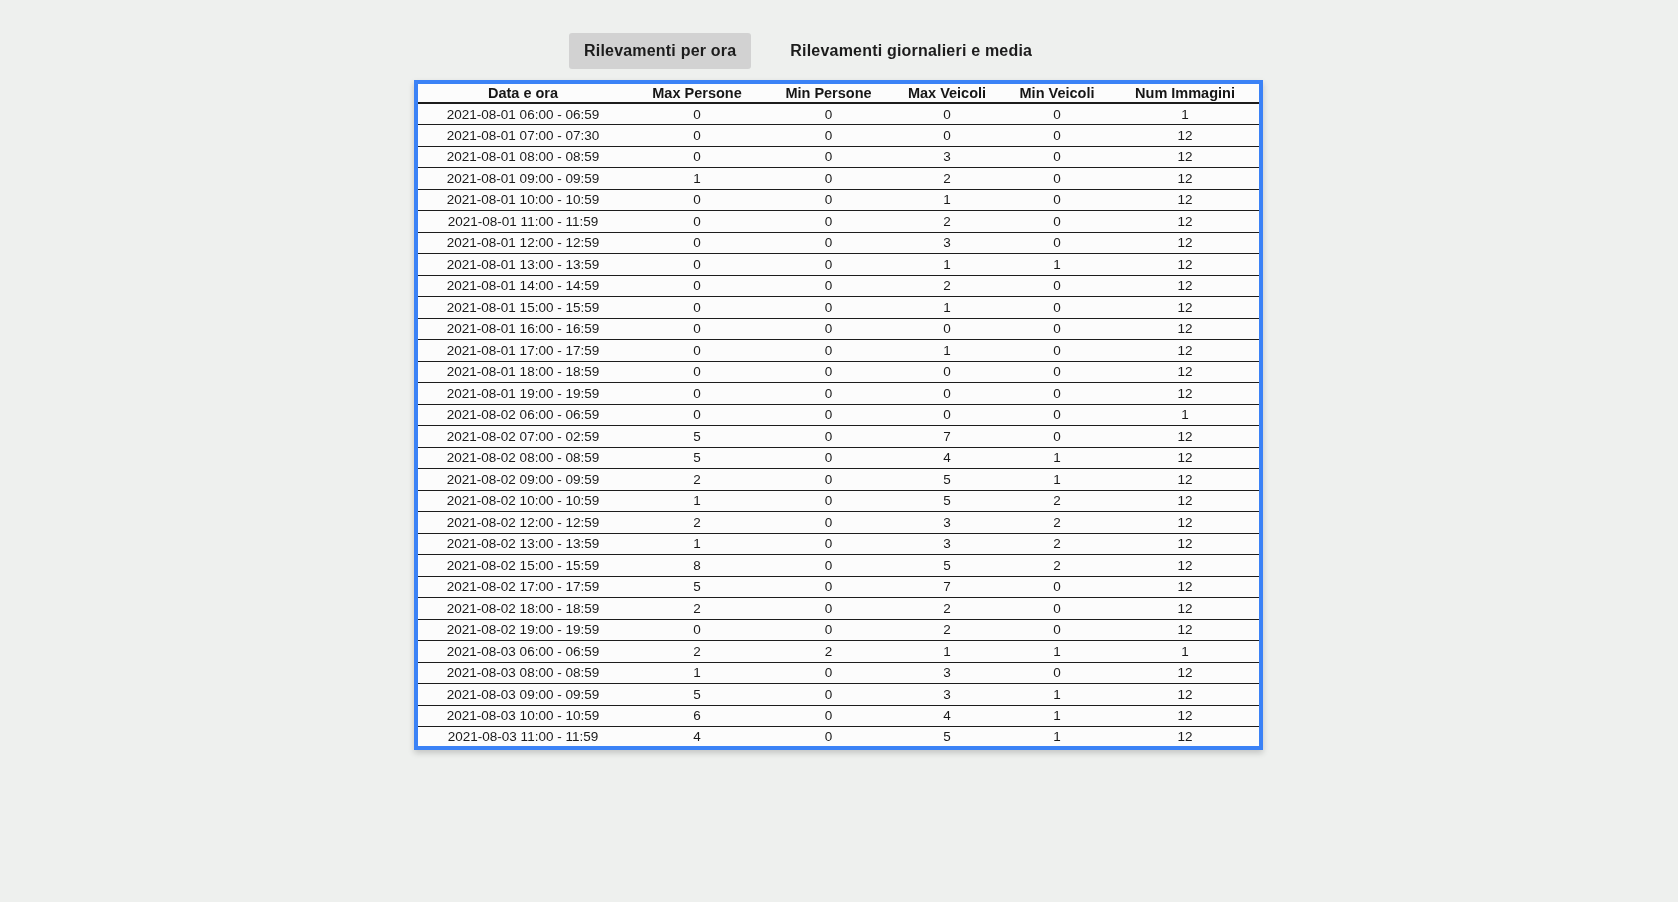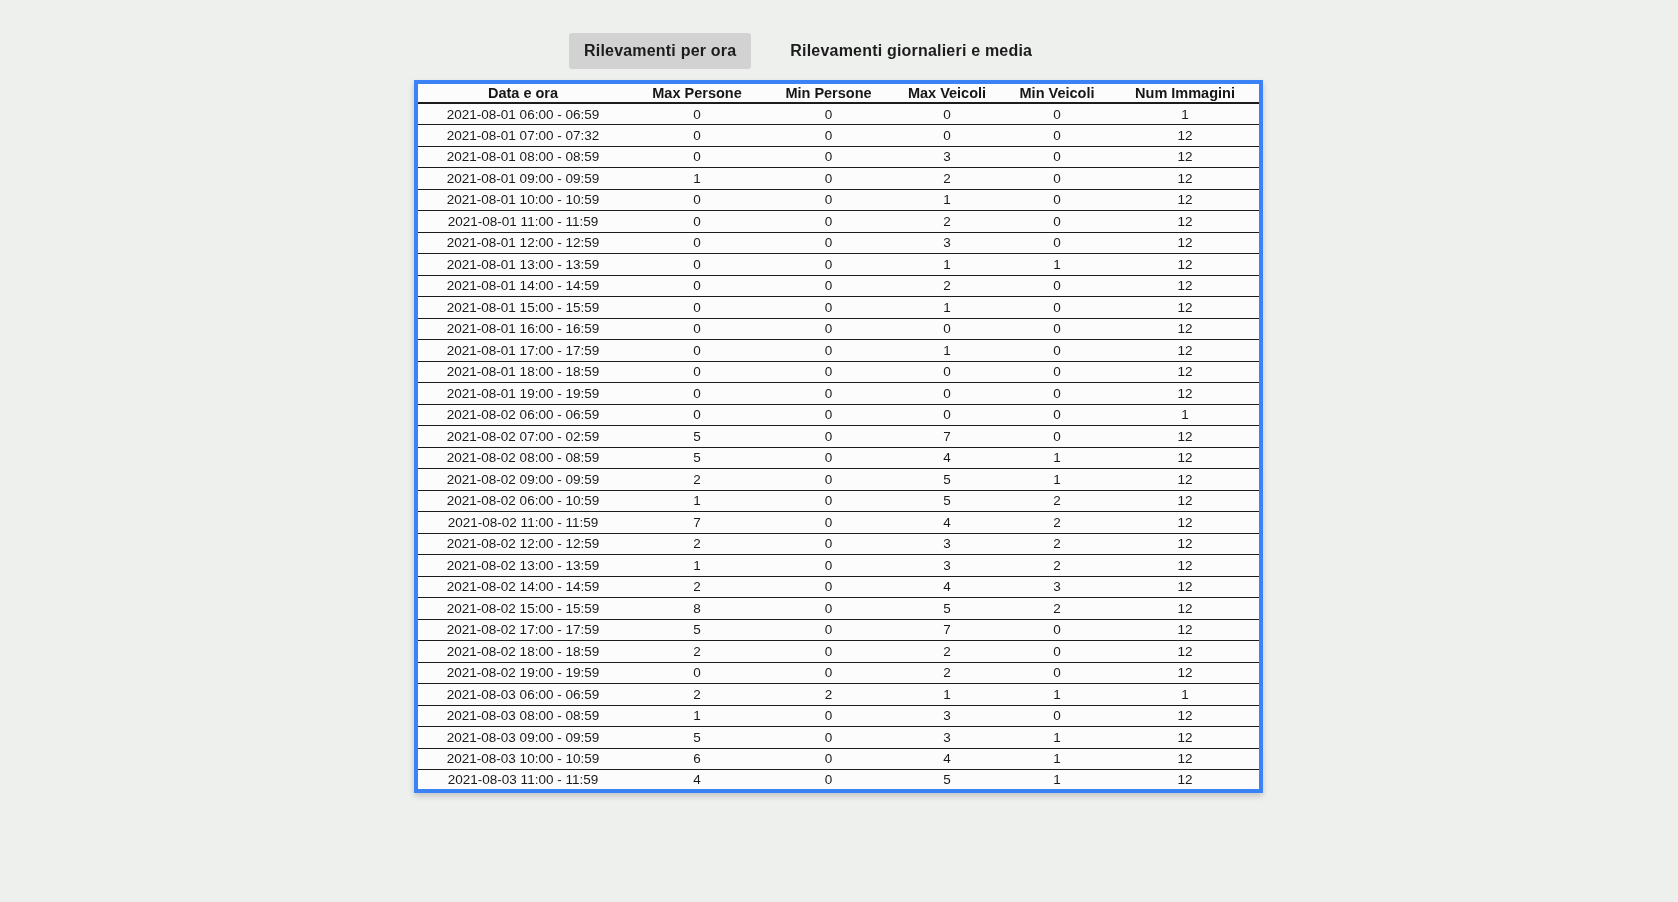--- a/index.html
+++ b/index.html
@@ -108,21 +108,21 @@
     <tr>
       <td>2021-08-01 06:00 - 06:59</td>
       <td>0</td>
       <td>0</td>
       <td>0</td>
       <td>0</td>
       <td>1</td>
     </tr>
 
     <tr>
-      <td>2021-08-01 07:00 - 07:32</td>
+      <td>2021-08-01 07:00 - 07:30</td>
       <td>0</td>
       <td>0</td>
       <td>0</td>
       <td>0</td>
       <td>12</td>
     </tr>
 
     <tr>
       <td>2021-08-01 08:00 - 08:59</td>
       <td>0</td>
@@ -261,63 +261,47 @@
     <tr>
       <td>2021-08-02 09:00 - 09:59</td>
       <td>2</td>
       <td>0</td>
       <td>5</td>
       <td>1</td>
       <td>12</td>
     </tr>
 
     <tr>
-      <td>2021-08-02 06:00 - 10:59</td>
-      <td>1</td>
-      <td>0</td>
-      <td>5</td>
-      <td>2</td>
-      <td>12</td>
-    </tr>
-
-    <tr>
-      <td>2021-08-02 11:00 - 11:59</td>
-      <td>7</td>
-      <td>0</td>
-      <td>4</td>
-      <td>2</td>
-      <td>12</td>
-    </tr>
+      <td>2021-08-02 10:00 - 10:59</td>
+      <td>1</td>
+      <td>0</td>
+      <td>5</td>
+      <td>2</td>
+      <td>12</td>
+    </tr>
+
 
     <tr>
       <td>2021-08-02 12:00 - 12:59</td>
       <td>2</td>
       <td>0</td>
       <td>3</td>
       <td>2</td>
       <td>12</td>
     </tr>
 
     <tr>
       <td>2021-08-02 13:00 - 13:59</td>
       <td>1</td>
       <td>0</td>
       <td>3</td>
       <td>2</td>
       <td>12</td>
     </tr>
 
-    <tr>
-      <td>2021-08-02 14:00 - 14:59</td>
-      <td>2</td>
-      <td>0</td>
-      <td>4</td>
-      <td>3</td>
-      <td>12</td>
-    </tr>
 
     <tr>
       <td>2021-08-02 15:00 - 15:59</td>
       <td>8</td>
       <td>0</td>
       <td>5</td>
       <td>2</td>
       <td>12</td>
     </tr>
 

